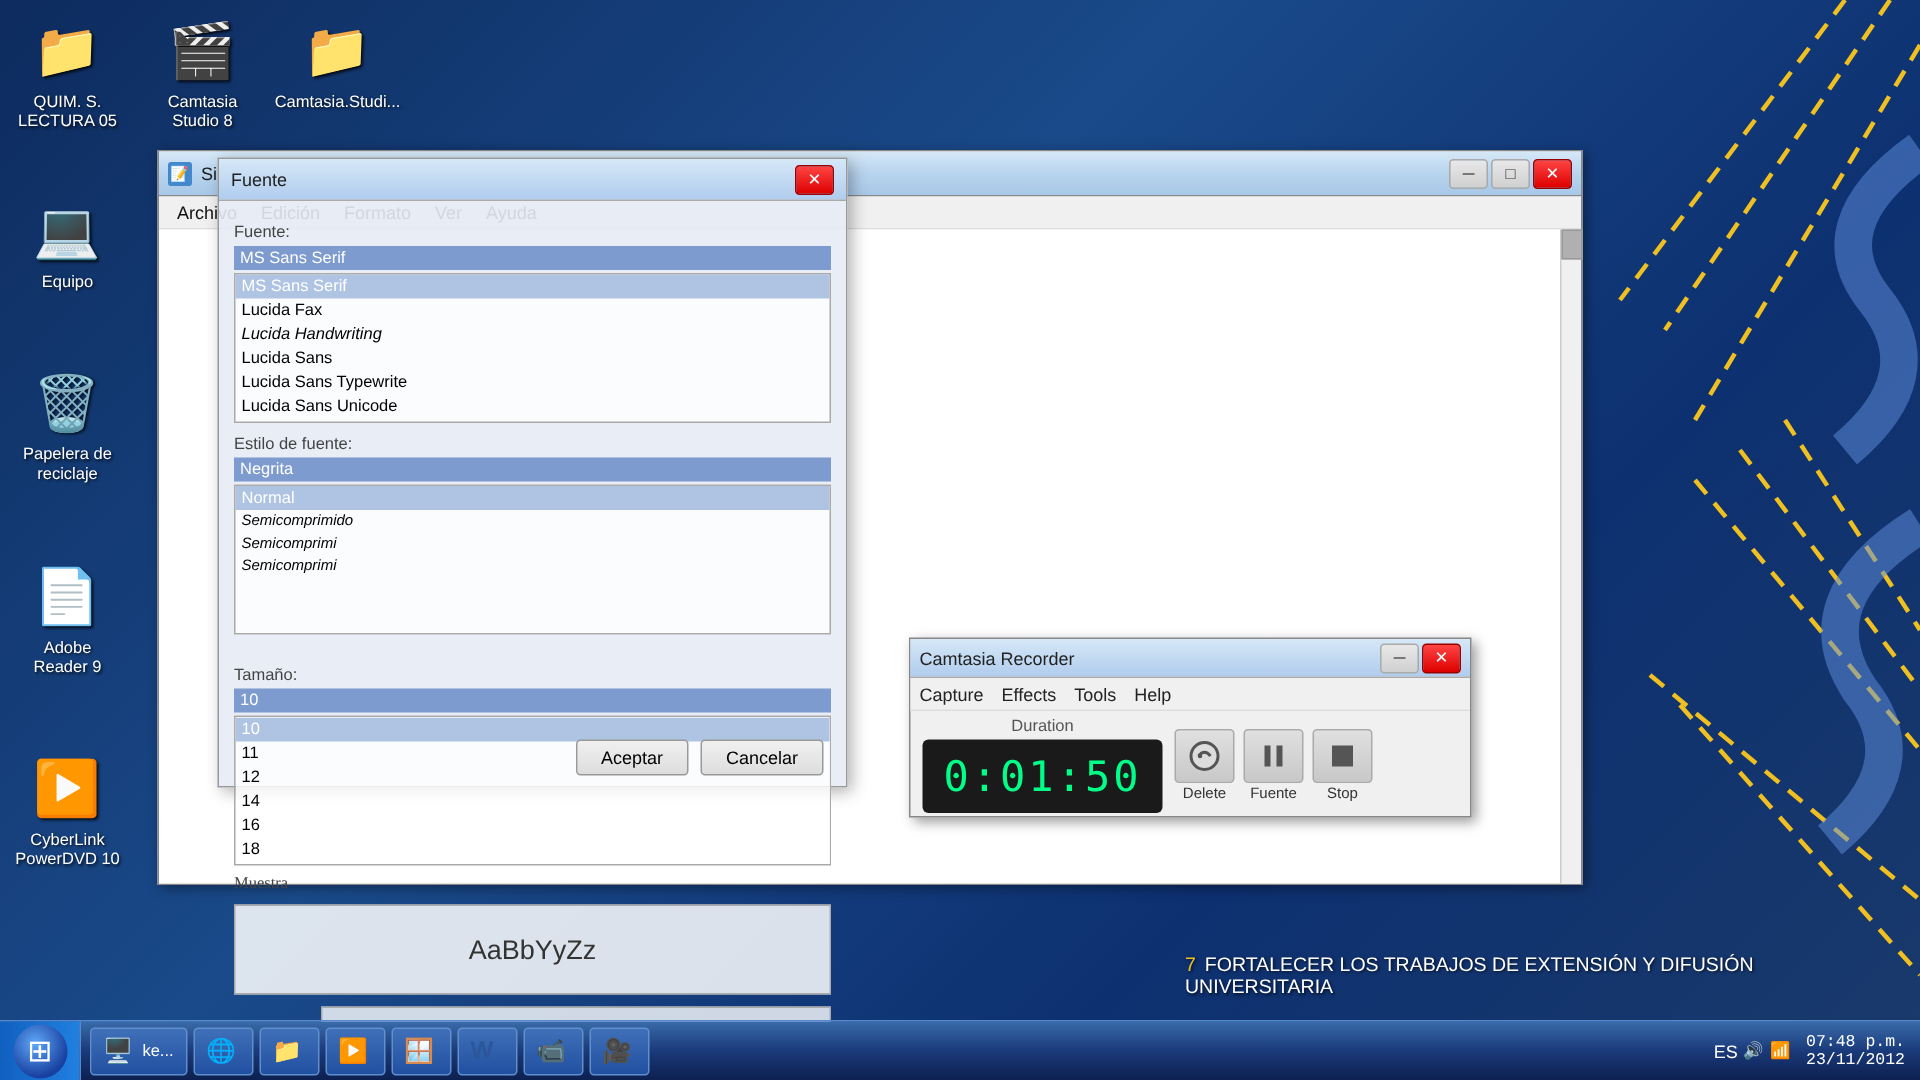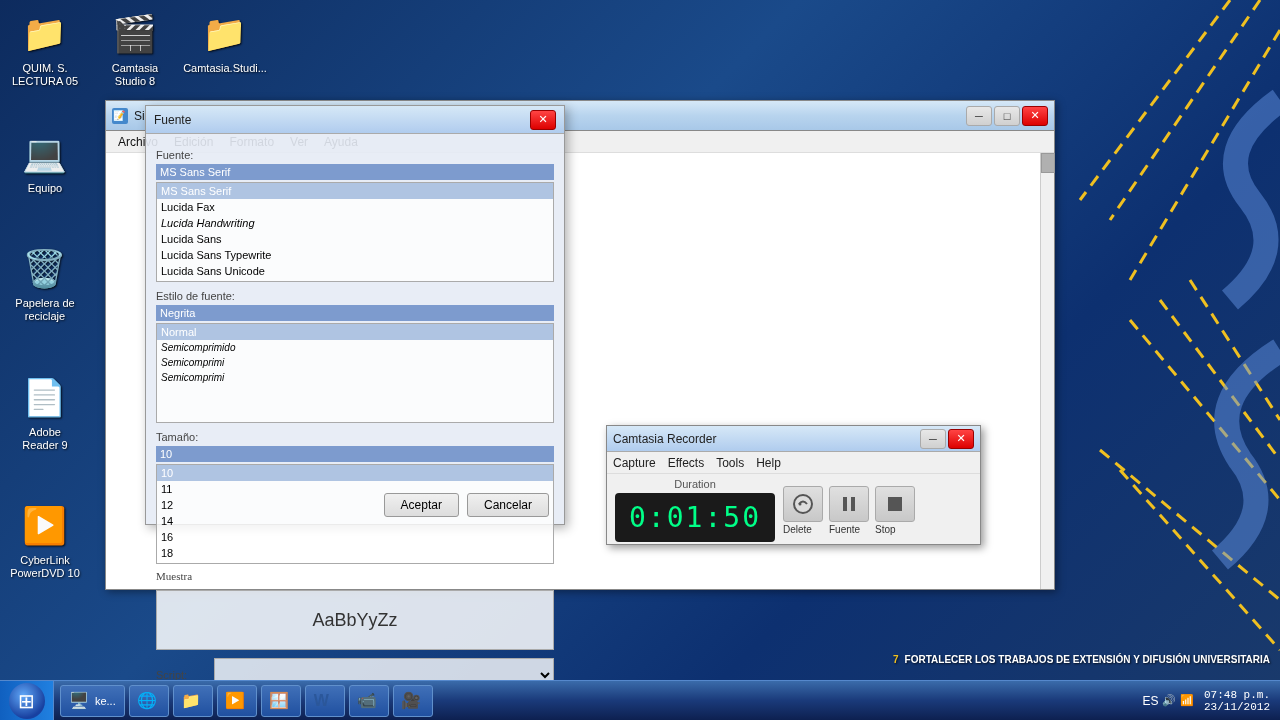--- a/index.html
+++ b/index.html
@@ -349,21 +349,21 @@
 
     .recorder-controls {
       display: flex;
       gap: 6px;
       align-items: center;
     }
 
     .rec-btn {
       display: flex;
       flex-direction: column;
-      align-items: flex-start;
+      align-items: center;
       cursor: pointer;
     }
 
     .rec-btn-icon {
       width: 40px;
       height: 36px;
       display: flex;
       align-items: center;
       justify-content: center;
       border: 1px solid #aaa;
@@ -382,23 +382,23 @@
       color: #333;
     }
 
     
     .bottom-text {
       position: absolute;
       bottom: 55px;
       right: 10px;
       width: 480px;
       color: white;
-      font-size: 10px;
-      font-weight: bold;
-      text-align: right;
+      font-size: 13px;
+      font-weight: normal;
+      text-align: left;
       text-shadow: 1px 1px 2px rgba(0,0,0,0.7);
     }
 
     
     .taskbar {
       position: absolute;
       bottom: 0;
       left: 0;
       width: 100%;
       height: 40px;
@@ -618,21 +618,21 @@
           <label>Estilo de fuente:</label>
           <div class="font-selected-bar">Negrita</div>
           <div class="list-box">
             <div class="list-item selected">Normal</div>
             <div class="list-item" style="font-style:italic;font-size:10px;">Semicomprimido</div>
             <div class="list-item" style="font-style:italic;font-size:10px;">Semicomprimi</div>
             <div class="list-item" style="font-style:italic;font-size:10px;">Semicomprimi</div>
           </div>
         </div>
 
-        <div class="font-col" style="flex:0.6;">
+        <div class="font-col" style="flex:0.6;margin-top:13px;">
           <label>Tamaño:</label>
           <div class="font-selected-bar">10</div>
           <div class="list-box">
             <div class="list-item selected">10</div>
             <div class="list-item">11</div>
             <div class="list-item">12</div>
             <div class="list-item">14</div>
             <div class="list-item">16</div>
             <div class="list-item">18</div>
             <div class="list-item">20</div>

